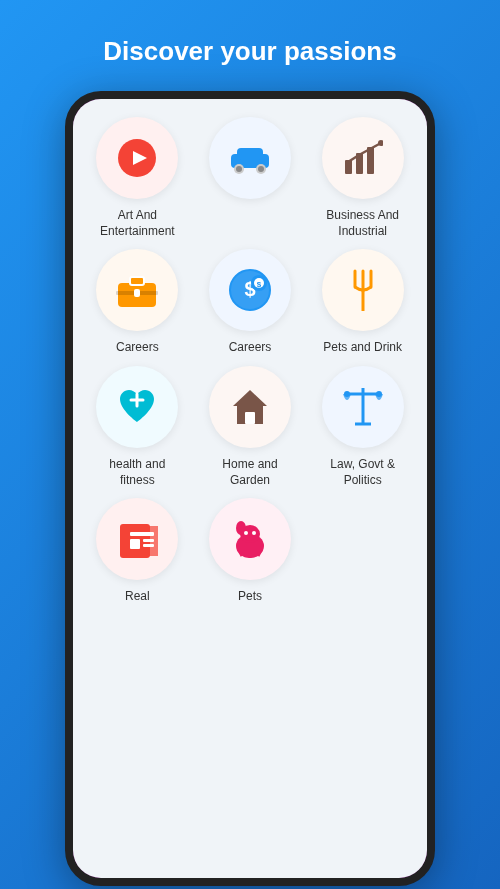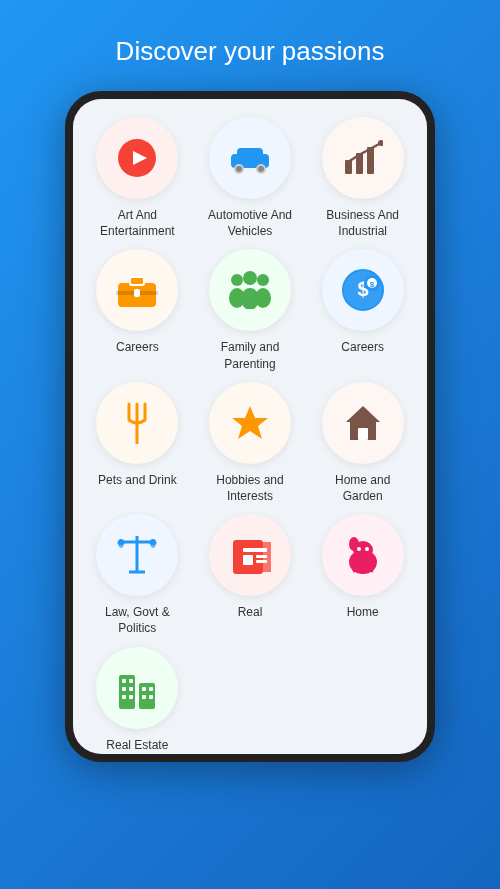--- a/index.html
+++ b/index.html
@@ -10,29 +10,29 @@
       display: flex;
       flex-direction: column;
       align-items: center;
       font-family: 'Segoe UI', Arial, sans-serif;
       overflow: hidden;
       position: relative;
     }
     .page-title {
       color: white;
       font-size: 26px;
-      font-weight: 400;
+      font-weight: 700;
       margin-top: 36px;
       margin-bottom: 24px;
       text-align: center;
       z-index: 2;
     }
     .phone-frame {
       width: 370px;
-      height: 671px;
+      height: 795px;
       background: #701a75;
       border-radius: 36px;
       overflow: hidden;
       box-shadow: 0 8px 40px rgba(0,0,0,0.35);
       position: relative;
       border: 8px solid #222;
     }
     .phone-inner {
       width: 100%;
       height: 100%;
@@ -96,22 +96,20 @@
           <div class="icon-circle" style="background: rgb(240, 246, 255);">
             <svg width="46" height="38" viewBox="0 0 46 32">
               <rect x="4" y="12" width="38" height="14" rx="4" fill="#2196F3"></rect>
               <rect x="10" y="6" width="26" height="12" rx="4" fill="#2196F3"></rect>
               <circle cx="12" cy="27" r="5" fill="#ccc"></circle>
               <circle cx="12" cy="27" r="3" fill="#888"></circle>
               <circle cx="34" cy="27" r="5" fill="#ccc"></circle>
               <circle cx="34" cy="27" r="3" fill="#888"></circle>
             </svg>
           </div>
-          <div class="category-label">Automotive And
-Vehicles</div>
         </div>
         <div class="category-item">
           <div class="icon-circle" style="background: rgb(253, 246, 243);">
             <svg width="40" height="38" viewBox="0 0 40 36">
               <rect x="2" y="20" width="7" height="14" rx="1" fill="#795548"></rect>
               <rect x="13" y="13" width="7" height="21" rx="1" fill="#795548"></rect>
               <rect x="24" y="7" width="7" height="27" rx="1" fill="#795548"></rect>
               <polyline points="5,22 16,15 27,9 38,3" stroke="#795548" stroke-width="2.5" fill="none"></polyline>
               <circle cx="38" cy="3" r="3" fill="#795548"></circle>
             </svg>
@@ -124,34 +122,20 @@
             <svg width="42" height="36" viewBox="0 0 42 34">
               <rect x="2" y="10" width="38" height="24" rx="4" fill="#FF9800"></rect>
               <rect x="14" y="4" width="14" height="8" rx="2" fill="#FF9800" stroke="white" stroke-width="2"></rect>
               <rect x="0" y="18" width="42" height="4" rx="1" fill="rgba(0,0,0,0.15)"></rect>
               <rect x="18" y="16" width="6" height="8" rx="2" fill="white"></rect>
             </svg>
           </div>
           <div class="category-label">Careers</div>
         </div>
         <div class="category-item">
-          <div class="icon-circle" style="background: rgb(240, 255, 243);">
-            <svg width="46" height="38" viewBox="0 0 46 36">
-              <circle cx="10" cy="8" r="6" fill="#4CAF50"></circle>
-              <circle cx="23" cy="6" r="7" fill="#4CAF50"></circle>
-              <circle cx="36" cy="8" r="6" fill="#4CAF50"></circle>
-              <ellipse cx="10" cy="26" rx="8" ry="10" fill="#4CAF50"></ellipse>
-              <ellipse cx="23" cy="27" rx="9" ry="11" fill="#4CAF50"></ellipse>
-              <ellipse cx="36" cy="26" rx="8" ry="10" fill="#4CAF50"></ellipse>
-            </svg>
-          </div>
-          <div class="category-label">Family and
-Parenting</div>
-        </div>
-        <div class="category-item">
           <div class="icon-circle" style="background: rgb(240, 246, 255);">
             <svg width="42" height="42" viewBox="0 0 42 42">
               <circle cx="21" cy="21" r="20" fill="#2196F3" opacity="0.9"></circle>
               <circle cx="21" cy="21" r="20" fill="none" stroke="#2196F3" stroke-width="2"></circle>
               <text x="21" y="27" text-anchor="middle" font-size="20" font-weight="bold" fill="white">$</text>
               <circle cx="30" cy="14" r="8" fill="#2196F3"></circle>
               <circle cx="30" cy="14" r="5" fill="white"></circle>
               <text x="30" y="18" text-anchor="middle" font-size="8" font-weight="bold" fill="#2196F3">$</text>
             </svg>
           </div>
@@ -163,27 +147,29 @@
               <line x1="8" y1="2" x2="8" y2="18" stroke="#FF9800" stroke-width="3" stroke-linecap="round"></line>
               <line x1="16" y1="2" x2="16" y2="22" stroke="#FF9800" stroke-width="3" stroke-linecap="round"></line>
               <line x1="24" y1="2" x2="24" y2="18" stroke="#FF9800" stroke-width="3" stroke-linecap="round"></line>
               <path d="M8,18 Q16,24 24,18" fill="none" stroke="#FF9800" stroke-width="3"></path>
               <line x1="16" y1="22" x2="16" y2="42" stroke="#FF9800" stroke-width="3" stroke-linecap="round"></line>
             </svg>
           </div>
           <div class="category-label">Pets and Drink</div>
         </div>
         <div class="category-item">
-          <div class="icon-circle" style="background: rgb(255, 248, 240);">
-            <svg width="42" height="42" viewBox="0 0 42 42">
-              <polygon points="21,4 26,16 39,16 29,24 33,37 21,29 9,37 13,24 3,16 16,16" fill="#FF9800"></polygon>
-            </svg>
-          </div>
-          <div class="category-label">Hobbies and
-Interests</div>
+          <div class="icon-circle" style="background: rgb(240, 251, 255);">
+            <svg width="42" height="42" viewBox="0 0 42 42">
+              <path d="M21,36 C21,36 4,24 4,13 C4,8 8,4 13,4 C16,4 19,6 21,8 C23,6 26,4 29,4 C34,4 38,8 38,13 C38,24 21,36 21,36Z" fill="#00BCD4"></path>
+              <line x1="15" y1="14" x2="27" y2="14" stroke="white" stroke-width="3" stroke-linecap="round"></line>
+              <line x1="21" y1="8" x2="21" y2="20" stroke="white" stroke-width="3" stroke-linecap="round"></line>
+            </svg>
+          </div>
+          <div class="category-label">health and
+fitness</div>
         </div>
         <div class="category-item">
           <div class="icon-circle" style="background: rgb(253, 246, 243);">
             <svg width="42" height="42" viewBox="0 0 42 42">
               <polygon points="21,4 38,20 34,20 34,38 8,38 8,20 4,20" fill="#795548"></polygon>
               <rect x="16" y="26" width="10" height="12" rx="1" fill="white"></rect>
             </svg>
           </div>
           <div class="category-label">Home and
 Garden</div>
@@ -223,36 +209,17 @@
               <ellipse cx="22" cy="16" rx="10" ry="9" fill="#E91E63"></ellipse>
               <ellipse cx="13" cy="10" rx="5" ry="7" fill="#E91E63"></ellipse>
               <circle cx="18" cy="15" r="2" fill="white"></circle>
               <circle cx="26" cy="15" r="2" fill="white"></circle>
               <ellipse cx="22" cy="20" rx="4" ry="3" fill="#E91E63" opacity="0.7"></ellipse>
               <line x1="22" y1="40" x2="22" y2="36" stroke="#E91E63" stroke-width="3"></line>
               <line x1="14" y1="38" x2="12" y2="34" stroke="#E91E63" stroke-width="3"></line>
               <line x1="30" y1="38" x2="32" y2="34" stroke="#E91E63" stroke-width="3"></line>
             </svg>
           </div>
-          <div class="category-label">Home</div>
-        </div>
-        <div class="category-item">
-          <div class="icon-circle" style="background: rgb(240, 255, 243);">
-            <svg width="44" height="42" viewBox="0 0 44 42">
-              <rect x="4" y="8" width="16" height="34" rx="2" fill="#4CAF50"></rect>
-              <rect x="24" y="16" width="16" height="26" rx="2" fill="#4CAF50"></rect>
-              <rect x="7" y="12" width="4" height="4" rx="1" fill="white"></rect>
-              <rect x="14" y="12" width="4" height="4" rx="1" fill="white"></rect>
-              <rect x="7" y="20" width="4" height="4" rx="1" fill="white"></rect>
-              <rect x="14" y="20" width="4" height="4" rx="1" fill="white"></rect>
-              <rect x="7" y="28" width="4" height="4" rx="1" fill="white"></rect>
-              <rect x="14" y="28" width="4" height="4" rx="1" fill="white"></rect>
-              <rect x="27" y="20" width="4" height="4" rx="1" fill="white"></rect>
-              <rect x="34" y="20" width="4" height="4" rx="1" fill="white"></rect>
-              <rect x="27" y="28" width="4" height="4" rx="1" fill="white"></rect>
-              <rect x="34" y="28" width="4" height="4" rx="1" fill="white"></rect>
-            </svg>
-          </div>
-          <div class="category-label">Real Estate</div>
+          <div class="category-label">Pets</div>
         </div>
       </div>
   </div>
 </div>
 
 </body></html>

